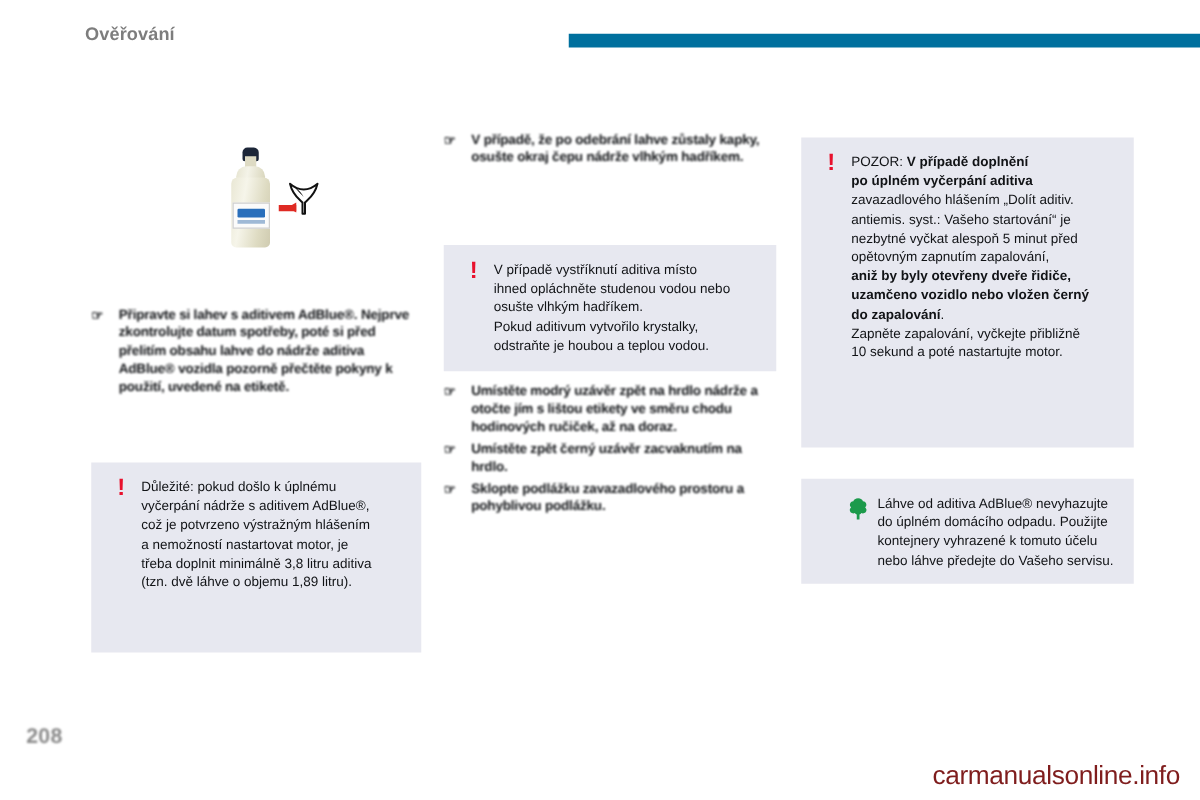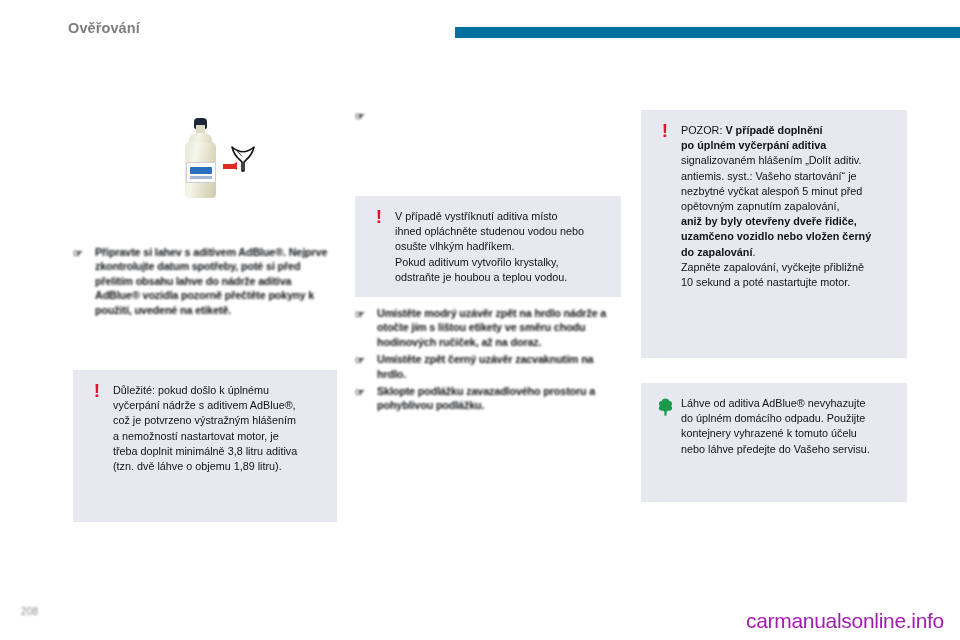--- a/index.html
+++ b/index.html
@@ -222,43 +222,44 @@
     left: 641px;
     top: 110px;
     width: 266px;
     height: 248px;
   }
   #callout-environment {
     position: absolute;
     left: 641px;
     top: 383px;
     width: 266px;
-    height: 119px;
+    height: 84px;
+    padding-left: 21px;
   }
   #callout-environment .callout-icon { top: 15px; }
 
   .tree-icon { display: block; }
 
   
   #page-number {
     position: absolute;
     left: 21px;
-    bottom: 23px;
-    font-size: 10px;
-    font-weight: normal;
+    bottom: 41px;
+    font-size: 17px;
+    font-weight: bold;
     color: #8a8a8a;
     filter: blur(0.9px);
     letter-spacing: 0.2px;
   }
   #site-watermark {
     position: absolute;
     right: 16px;
     bottom: 7px;
     font-size: 21px;
-    color: #a21caf;
+    color: #7f1d1d;
     letter-spacing: -0.3px;
     filter: blur(0.35px);
   }
 </style>
 </head>
 <body>
 
 <div id="page-header">
   <div id="section-title">Ověřování</div>
   <div id="header-rule"></div>
@@ -309,20 +310,21 @@
       <span>(tzn. dvě láhve o objemu 1,89 litru).</span>
     </div>
   </div>
 </div>
 
 <div id="col-mid" class="column">
   <div style="height:5px;"></div>
   <ul class="bullet-list">
     <li class="bullet-item blurred">
       <span class="bullet-glyph">☞</span>
+      <span>V případě, že po odebrání lahve zůstaly kapky, osušte okraj čepu nádrže vlhkým hadříkem.</span>
     </li>
   </ul>
 </div>
 
 <div id="callout-splash" class="callout">
   <div class="callout-inner">
     <div class="callout-icon">
       <span class="bang">!</span>
     </div>
     <div class="callout-text">
@@ -353,21 +355,21 @@
 </div>
 
 <div id="callout-warning" class="callout">
   <div class="callout-inner">
     <div class="callout-icon">
       <span class="bang">!</span>
     </div>
     <div class="callout-text">
       <span>POZOR: </span><b>V případě doplnění</b><br>
       <b>po úplném vyčerpání aditiva</b><br>
-      <span>signalizovaném hlášením „Dolít aditiv.</span><br>
+      <span>zavazadlového hlášením „Dolít aditiv.</span><br>
       <span>antiemis. syst.: Vašeho startování“ je</span><br>
       <span>nezbytné vyčkat alespoň 5 minut před</span><br>
       <span>opětovným zapnutím zapalování,</span><br>
       <b>aniž by byly otevřeny dveře řidiče,</b><br>
       <b>uzamčeno vozidlo nebo vložen černý</b><br>
       <b>do zapalování</b><span>.</span><br>
       <span>Zapněte zapalování, vyčkejte přibližně</span><br>
       <span>10 sekund a poté nastartujte motor.</span>
     </div>
   </div>

